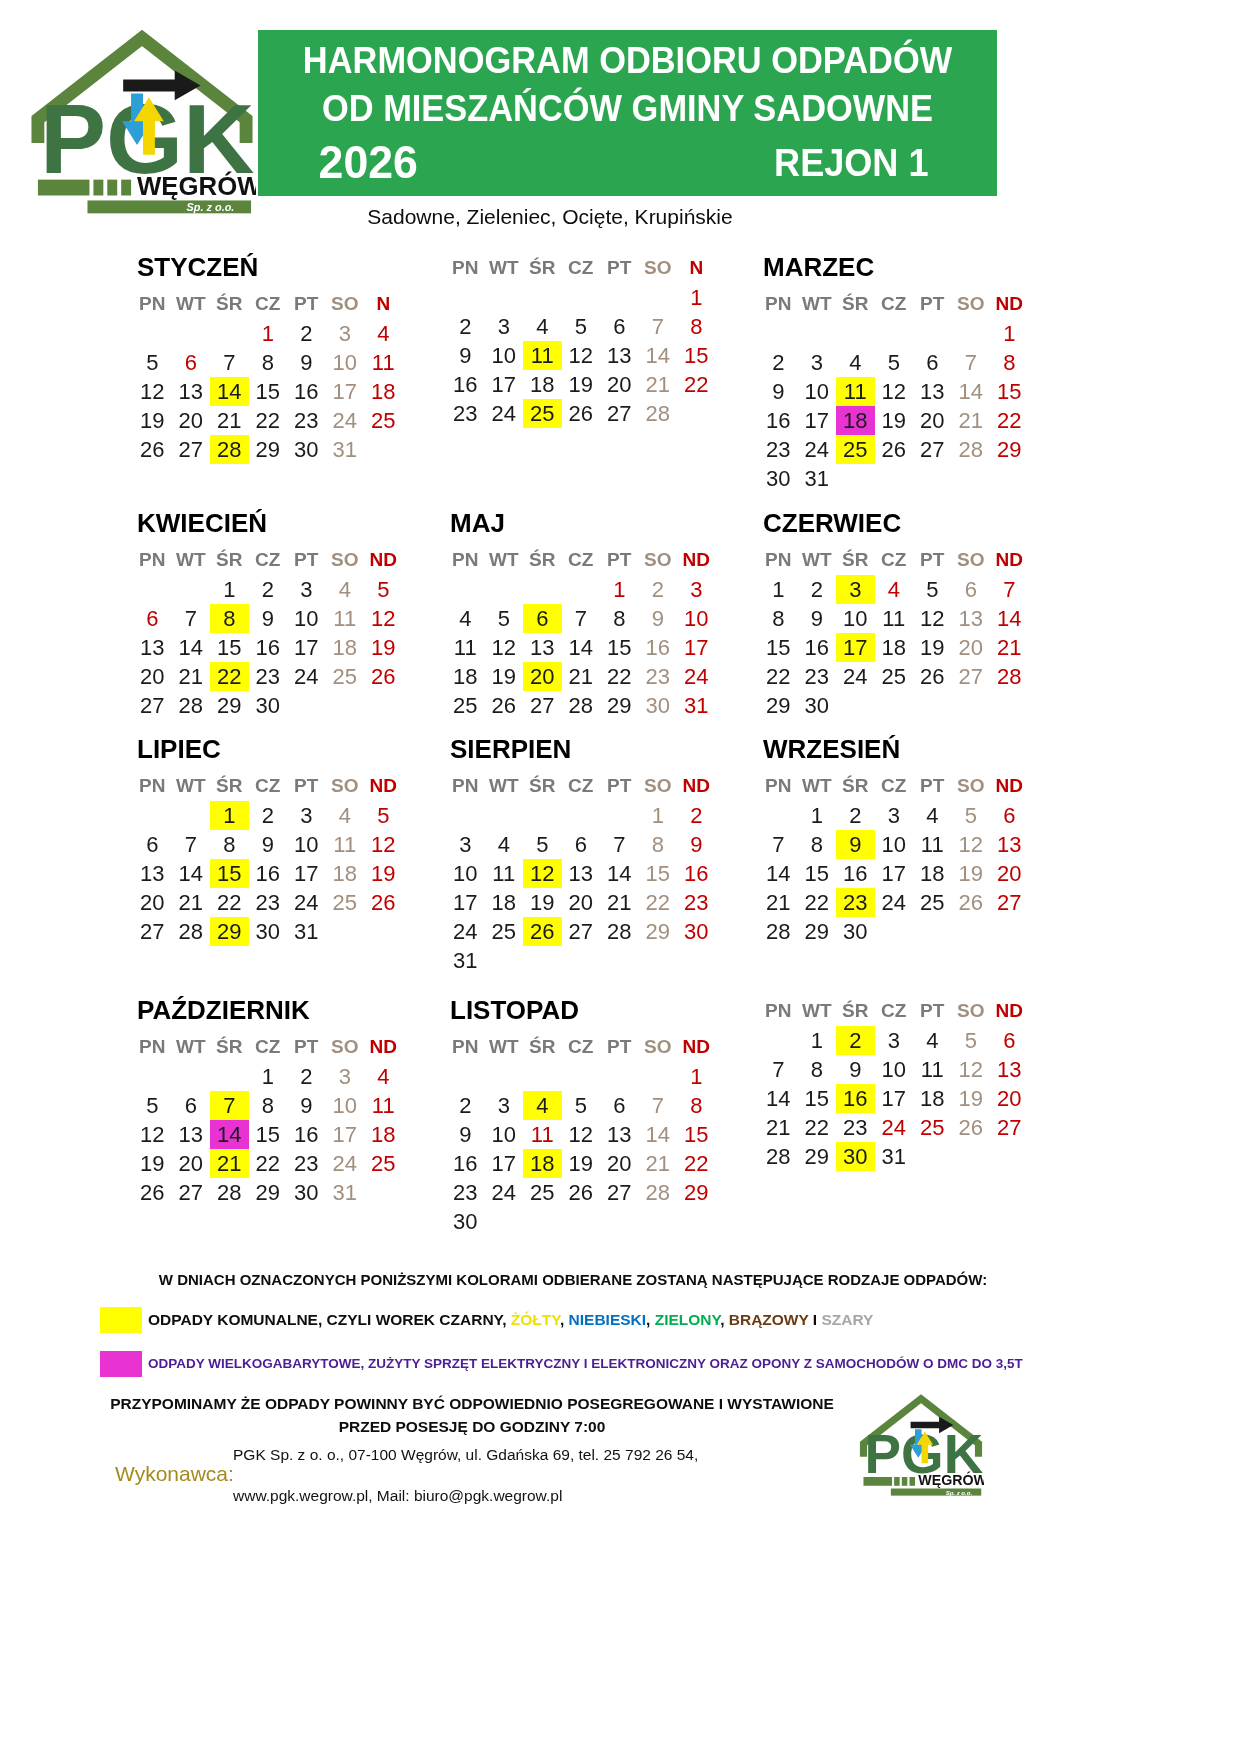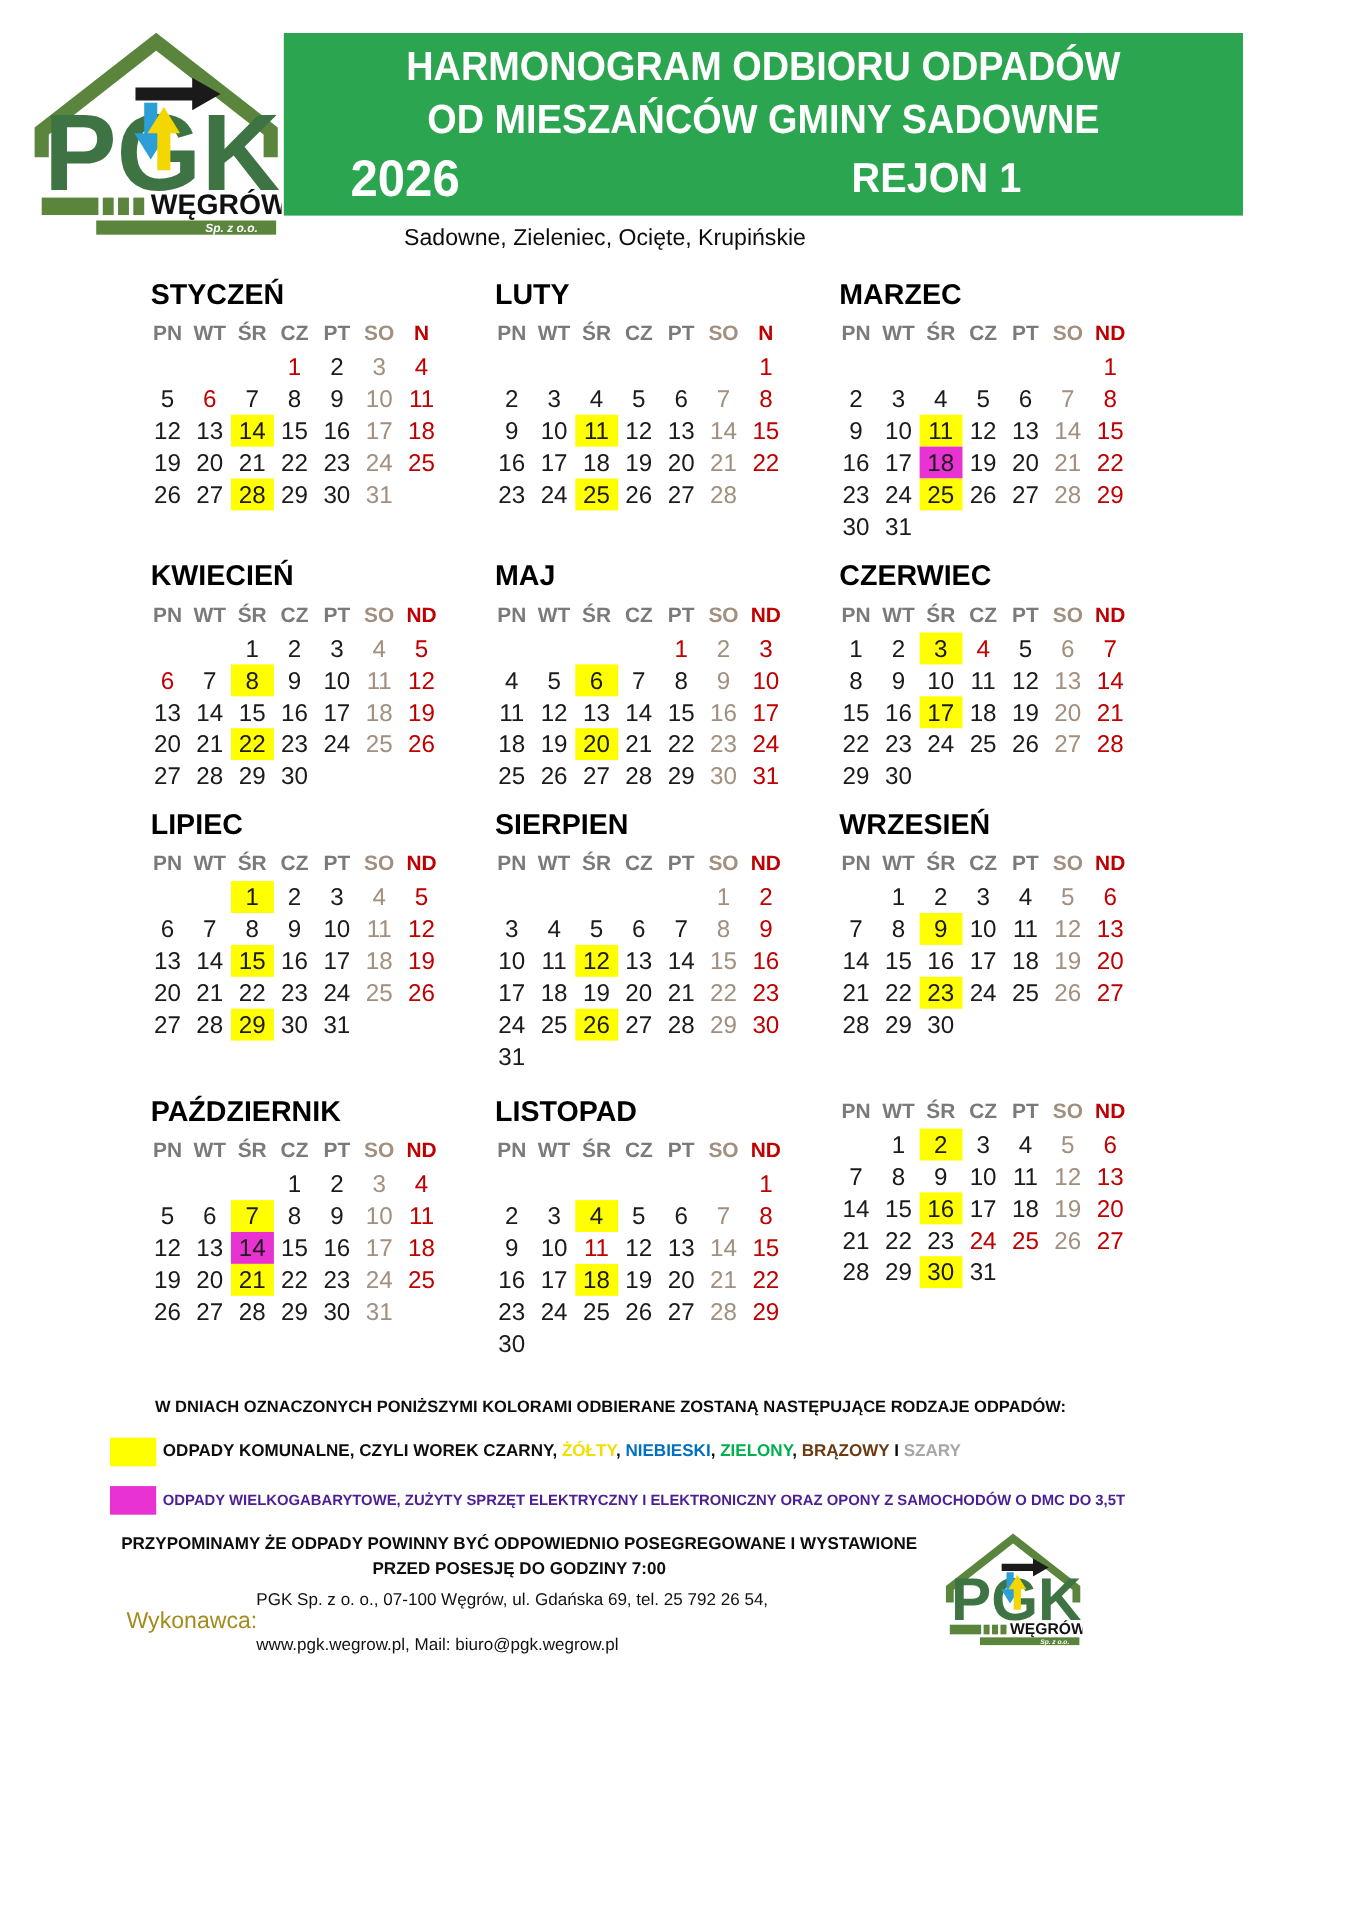--- a/index.html
+++ b/index.html
@@ -1,19 +1,19 @@
 <!DOCTYPE html>
 <html style="--header_green: #2ba550; --yellow: #ffff00; --magenta: #e832d2; --red: #c00000; --weekday_gray: #7a7a7a; --saturday_gray: #a18f7f; --logo_green: #5b853d; --logo_dark_green: #3e7444; --wykonawca_color: #a38b1e;"><head>
 <meta charset="utf-8">
 <style>
   html,body{margin:0;padding:0;background:#e8e8e8;font-family:"Liberation Sans",sans-serif;}
   .page{position:relative;width:1240px;height:1754px;background:#ffffff;margin:0 auto;overflow:hidden;}
 
   
-  .green-banner{position:absolute;left:258px;top:30px;width:872px;height:166px;background:var(--header_green);color:#fff;}
+  .green-banner{position:absolute;left:258px;top:30px;width:739px;height:166px;background:var(--header_green);color:#fff;}
   .banner-line{position:absolute;left:0;right:0;text-align:center;font-weight:bold;font-size:37px;transform:scaleX(0.93);white-space:nowrap;}
   .banner-line1{top:10px;}
   .banner-line2{top:58px;}
   .banner-year{position:absolute;left:58px;top:104px;font-size:47px;font-weight:bold;transform:scaleX(0.95);}
   .banner-region{position:absolute;left:512px;top:112px;font-size:38px;font-weight:bold;transform:scaleX(0.95);}
   .subtitle{position:absolute;top:205px;left:0;width:1100px;text-align:center;font-size:21px;font-weight:normal;color:#0d0d0d;}
 
   
   .logo-top{position:absolute;left:28px;top:24px;width:228px;}
   .logo-bottom{position:absolute;left:858px;top:1391px;width:126px;}
@@ -27,21 +27,21 @@
   .dh{height:31px;line-height:31px;text-align:center;font-weight:bold;font-size:19px;color:var(--weekday_gray);}
   .dh.sat-h{color:var(--saturday_gray);}
   .dh.sun-h{color:var(--red);}
   .cell{height:29px;line-height:29px;text-align:center;font-size:22px;color:#1b1b1b;}
   .cell.sat{color:var(--saturday_gray);}
   .cell.red{color:var(--red);}
   .cell.hl-y{background:var(--yellow);}
   .cell.hl-m{background:var(--magenta);}
 
   
-  .legend-intro{position:absolute;top:1271px;left:0;width:1110px;text-align:center;font-weight:bold;font-size:15px;color:#0d0d0d;}
+  .legend-intro{position:absolute;top:1271px;left:0;width:1110px;text-align:center;font-weight:bold;font-size:15px;color:#0d0d0d;padding-left:18px;}
   .swatch{position:absolute;left:100px;width:42px;height:26px;}
   .swatch-yellow{top:1307px;background:var(--yellow);}
   .swatch-magenta{top:1351px;background:var(--magenta);}
   .legend-komunalne{position:absolute;left:148px;top:1311px;font-size:15.5px;font-weight:bold;color:#0d0d0d;white-space:nowrap;}
   .legend-gabaryty{position:absolute;left:148px;top:1356px;font-size:13.5px;font-weight:bold;color:#4c1d95;white-space:nowrap;}
   .reminder{position:absolute;left:0;width:944px;text-align:center;font-weight:bold;font-size:15.5px;color:#0d0d0d;}
   .reminder1{top:1395px;}
   .reminder2{top:1418px;}
   .contact{position:absolute;left:233px;font-size:15.5px;color:#111;}
   .contact1{top:1446px;}
@@ -123,21 +123,20 @@
           <div class="cell">26</div>
           <div class="cell">27</div>
           <div class="cell hl-y">28</div>
           <div class="cell">29</div>
           <div class="cell">30</div>
           <div class="cell sat">31</div>
           <div class="cell"></div>
         </div>
       </div>
       <div class="month" style="left: 313px; top: 0px;">
-        <div class="month-title">LUTY</div>
         <div class="month-grid">
           <div class="dh">PN</div>
           <div class="dh">WT</div>
           <div class="dh">ŚR</div>
           <div class="dh">CZ</div>
           <div class="dh">PT</div>
           <div class="dh sat-h">SO</div>
           <div class="dh sun-h">N</div>
           <div class="cell"></div>
           <div class="cell"></div>

